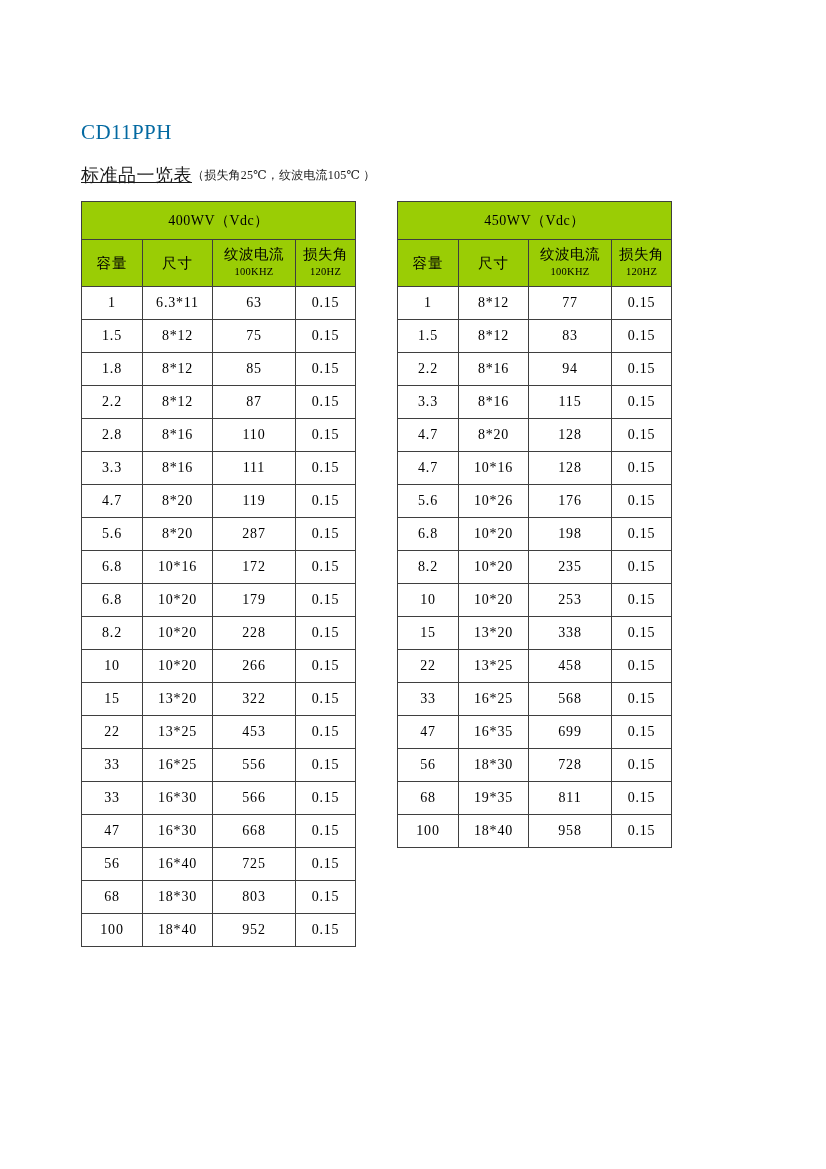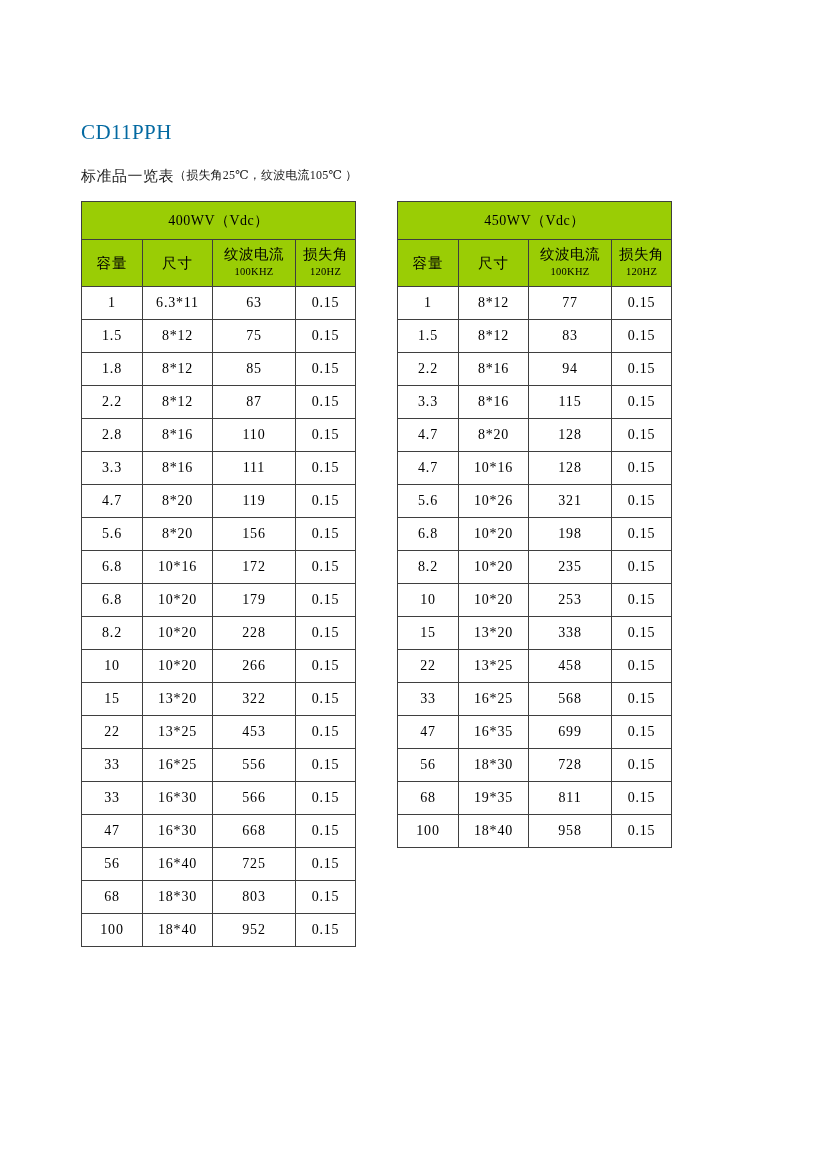--- a/index.html
+++ b/index.html
@@ -38,22 +38,23 @@
 
   #doc-subtitle {
     position: absolute;
     left: 81px;
     top: 163px;
     white-space: nowrap;
     line-height: 24px;
     color: #1a1a1a;
   }
   #doc-subtitle .sub-main {
-    font-size: 15px;
+    font-size: 18px;
     letter-spacing: 0.5px;
+    text-decoration: underline;
   }
   #doc-subtitle .sub-note {
     font-size: 12px;
     letter-spacing: 0.2px;
     vertical-align: 2px;
     text-align: right;
   }
 
   
   .spec-table {
@@ -193,21 +194,21 @@
         </tr>
         <tr class="data-row">
           <td>4.7</td>
           <td>8*20</td>
           <td>119</td>
           <td>0.15</td>
         </tr>
         <tr class="data-row">
           <td>5.6</td>
           <td>8*20</td>
-          <td>156</td>
+          <td>287</td>
           <td>0.15</td>
         </tr>
         <tr class="data-row">
           <td>6.8</td>
           <td>10*16</td>
           <td>172</td>
           <td>0.15</td>
         </tr>
         <tr class="data-row">
           <td>6.8</td>
@@ -339,21 +340,21 @@
         </tr>
         <tr class="data-row">
           <td>4.7</td>
           <td>10*16</td>
           <td>128</td>
           <td>0.15</td>
         </tr>
         <tr class="data-row">
           <td>5.6</td>
           <td>10*26</td>
-          <td>321</td>
+          <td>176</td>
           <td>0.15</td>
         </tr>
         <tr class="data-row">
           <td>6.8</td>
           <td>10*20</td>
           <td>198</td>
           <td>0.15</td>
         </tr>
         <tr class="data-row">
           <td>8.2</td>

